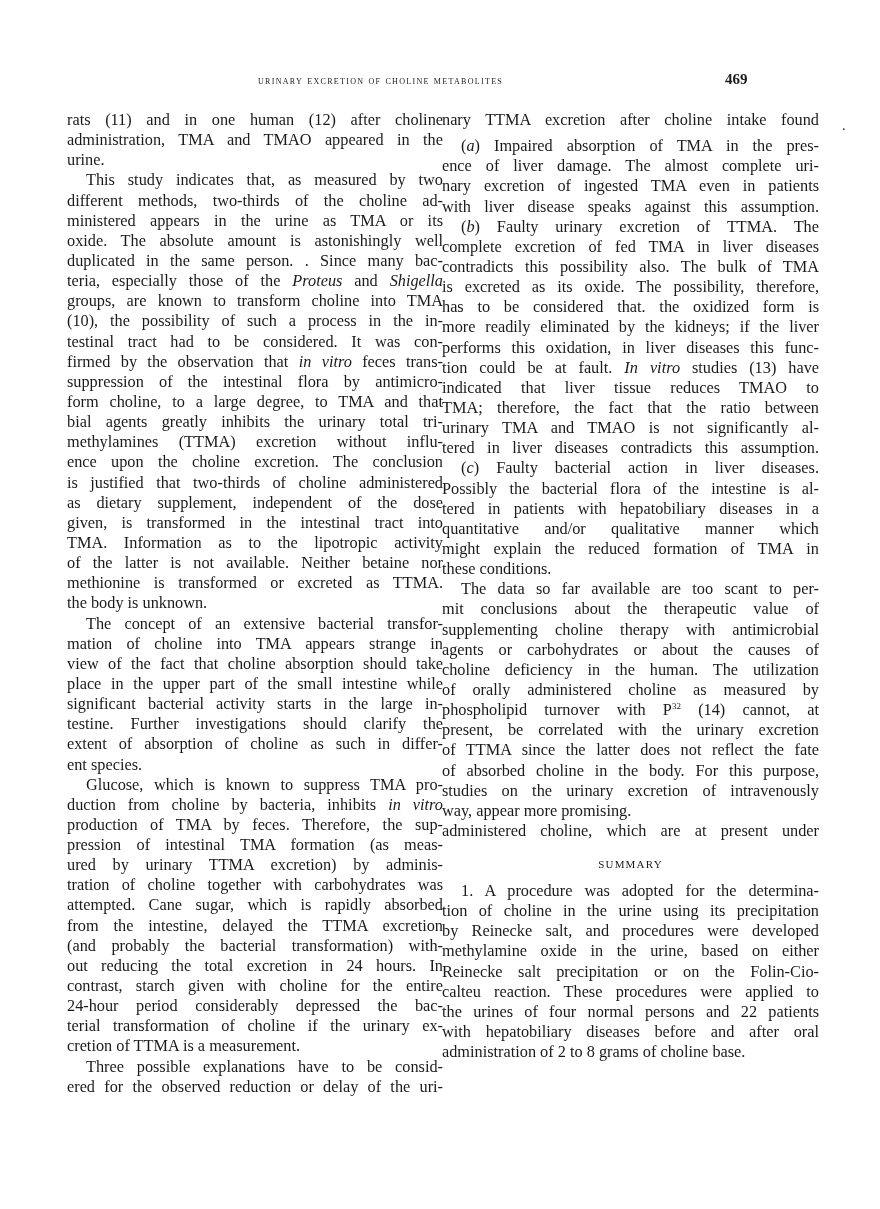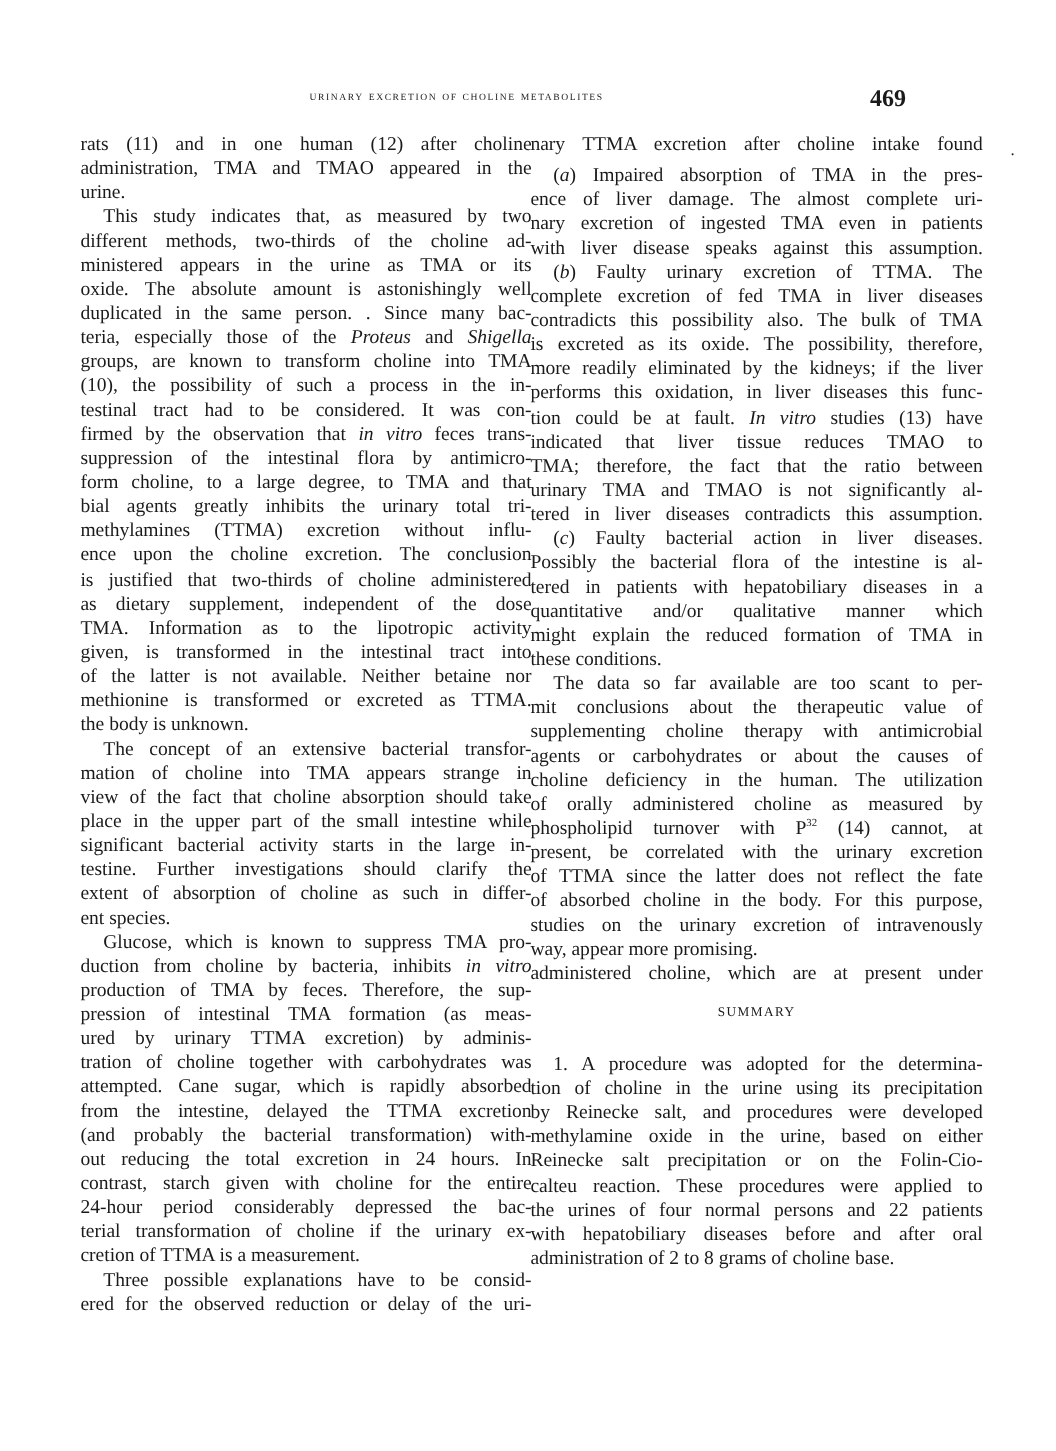--- a/index.html
+++ b/index.html
@@ -10,41 +10,41 @@
   }
   .running-head {
     position: absolute; left: 0; top: 74px; width: 848px; height: 20px;
   }
   .running-title {
     position: absolute; left: 258px; top: 0;
     font-size: 11.5px; letter-spacing: 1.3px; font-variant: small-caps;
     text-transform: lowercase;
   }
   .page-number {
-    position: absolute; left: 725px; top: -3px; font-size: 20px; font-weight: bold;
+    position: absolute; left: 725px; top: -3px; font-size: 15px; font-weight: bold;
   }
   .stray-dot {
     position: absolute; left: 842px; top: 118px; font-size: 14px;
   }
   .column {
     position: absolute; top: 110px; width: 376px;
     font-size: 16.3px; line-height: 20.15px;
   }
   .col-left { left: 67px; }
   .col-right { left: 442px; width: 377px; }
   .line {
     display: block; white-space: nowrap; text-align: justify;
     text-align-last: justify; height: 20.15px;
   }
   .line.last { text-align-last: left; }
   .line.indent { padding-left: 19px; }
   .gap-sm { display: block; height: 6px; }
   .section-heading {
     display: block; text-align: center; font-size: 11px; letter-spacing: 1.2px;
-    margin: 14px 0 24px 0; height: 18px; line-height: 18px;
+    margin: 14px 0 8px 0; height: 18px; line-height: 18px;
   }
   .sup { font-size: 9px; vertical-align: super; line-height: 0; }
   i { font-style: italic; }
 </style>
 </head>
 <body>
 
 <div class="running-head">
   <span class="running-title">URINARY EXCRETION OF CHOLINE METABOLITES</span>
   <span class="page-number">469</span>
@@ -65,22 +65,22 @@
     <span class="line">(10), the possibility of such a process in the in-</span>
     <span class="line">testinal tract had to be considered.  It was con-</span>
     <span class="line">firmed by the observation that <i>in vitro</i> feces trans-</span>
     <span class="line">suppression of the intestinal flora by antimicro-</span>
     <span class="line">form choline, to a large degree, to TMA and that</span>
     <span class="line">bial agents greatly inhibits the urinary total tri-</span>
     <span class="line">methylamines (TTMA) excretion without influ-</span>
     <span class="line">ence upon the choline excretion.  The conclusion</span>
     <span class="line">is justified that two-thirds of choline administered</span>
     <span class="line">as dietary supplement, independent of the dose</span>
+    <span class="line">given, is transformed in the intestinal tract into</span>
     <span class="line">TMA.  Information as to the lipotropic activity</span>
-    <span class="line">given, is transformed in the intestinal tract into</span>
     <span class="line">of the latter is not available.  Neither betaine nor</span>
     <span class="line">methionine is transformed or excreted as TTMA.</span>
     <span class="line last">the body is unknown.</span>
     <span class="line indent">The concept of an extensive bacterial transfor-</span>
     <span class="line">mation of choline into TMA appears strange in</span>
     <span class="line">view of the fact that choline absorption should take</span>
     <span class="line">place in the upper part of the small intestine while</span>
     <span class="line">significant bacterial activity starts in the large in-</span>
     <span class="line">testine.  Further investigations should clarify the</span>
     <span class="line">extent of absorption of choline as such in differ-</span>
@@ -110,20 +110,21 @@
   <span class="gap-sm"></span>
   <div id="right-body">
       <span class="line indent">(<i>a</i>) Impaired absorption of TMA in the pres-</span>
       <span class="line">ence of liver damage.  The almost complete uri-</span>
       <span class="line">nary excretion of ingested TMA even in patients</span>
       <span class="line">with liver disease speaks against this assumption.</span>
       <span class="line indent">(<i>b</i>) Faulty urinary excretion of TTMA.  The</span>
       <span class="line">complete excretion of fed TMA in liver diseases</span>
       <span class="line">contradicts this possibility also.  The bulk of TMA</span>
       <span class="line">is excreted as its oxide.  The possibility, therefore,</span>
+      <span class="line">has to be considered that. the oxidized form is</span>
       <span class="line">more readily eliminated by the kidneys; if the liver</span>
       <span class="line">performs this oxidation, in liver diseases this func-</span>
       <span class="line">tion could be at fault.  <i>In vitro</i> studies (13) have</span>
       <span class="line">indicated that liver tissue reduces TMAO to</span>
       <span class="line">TMA; therefore, the fact that the ratio between</span>
       <span class="line">urinary TMA and TMAO is not significantly al-</span>
       <span class="line">tered in liver diseases contradicts this assumption.</span>
       <span class="line indent">(<i>c</i>) Faulty bacterial action in liver diseases.</span>
       <span class="line">Possibly the bacterial flora of the intestine is al-</span>
       <span class="line">tered in patients with hepatobiliary diseases in a</span>

